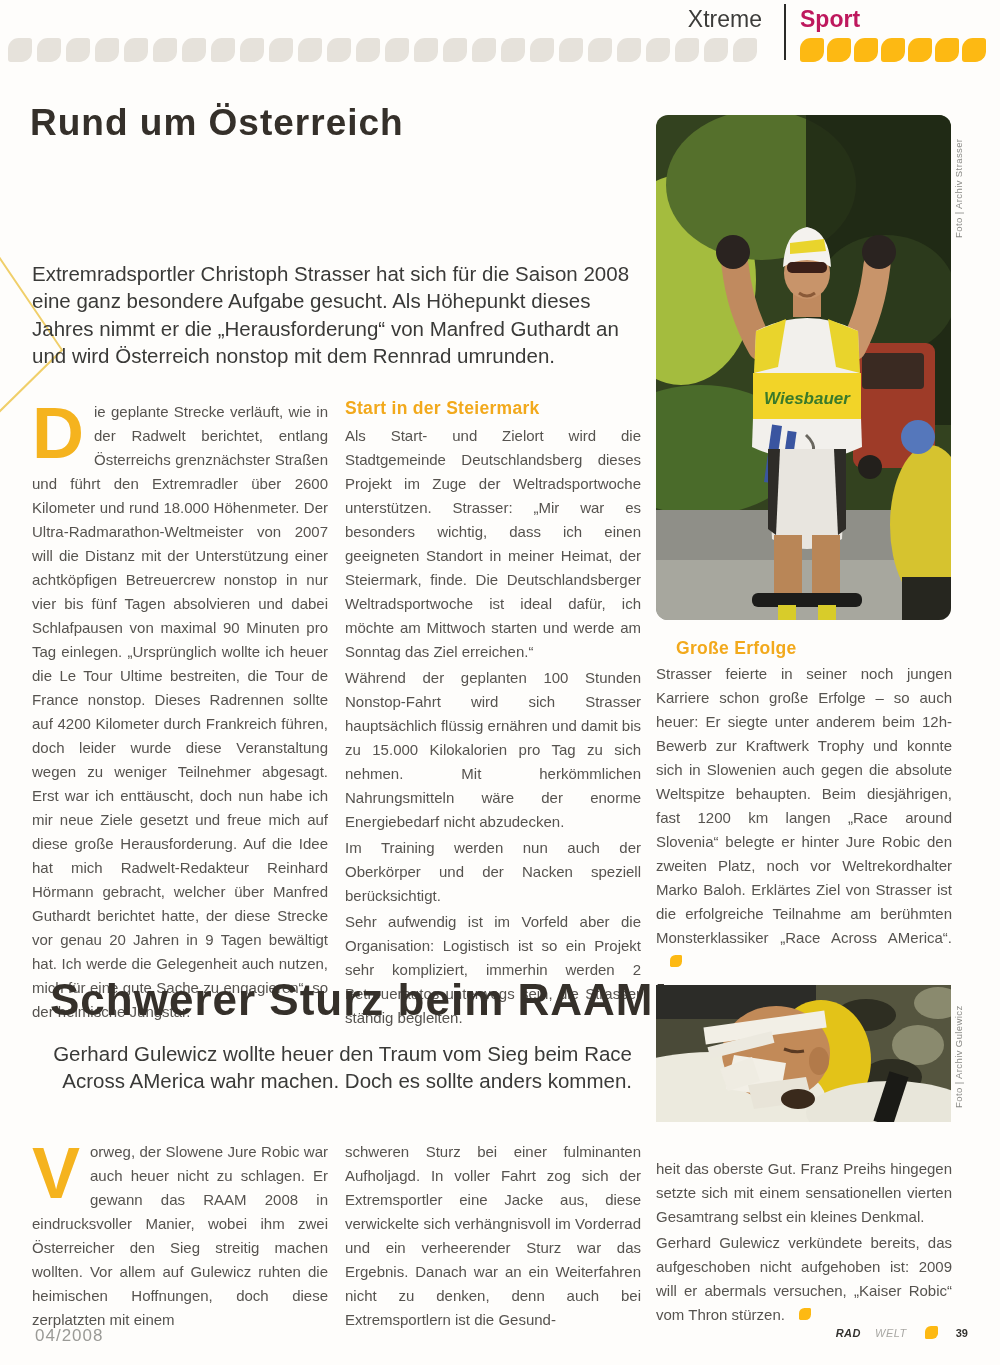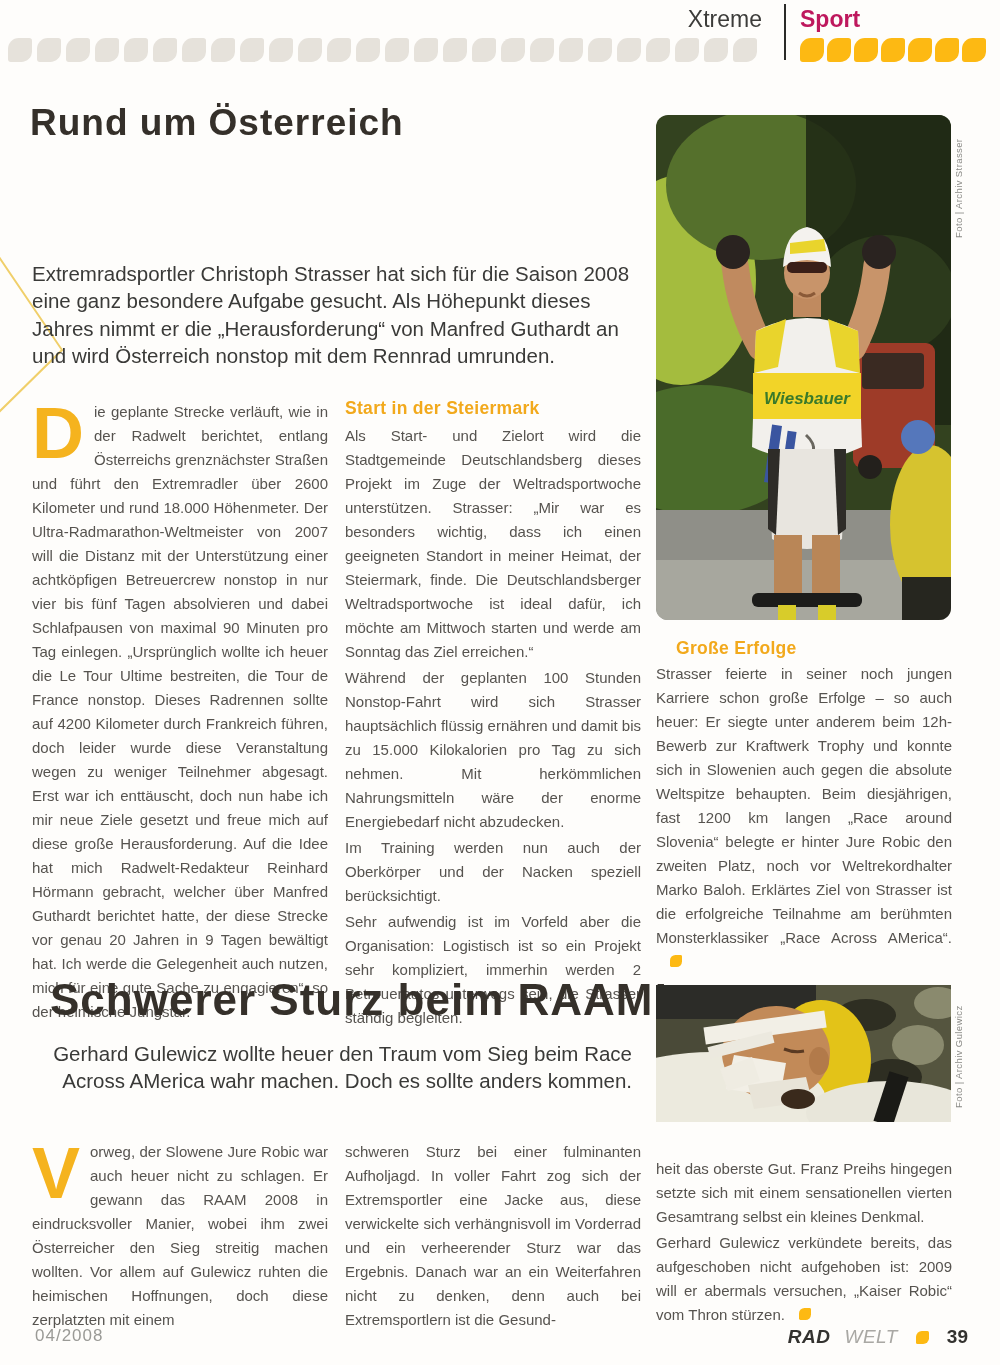--- a/index.html
+++ b/index.html
@@ -44,21 +44,21 @@
 
   
   .headline2{position:absolute;left:30px;top:975px;width:625px;font-size:44px;font-weight:bold;color:#35302a;letter-spacing:1px;margin-left:20px;}
   .subhead2{position:absolute;left:30px;top:1040px;width:602px;font-size:20.5px;line-height:1.32;color:#3a3a38;text-align:right;}
   .col1b{left:32px;top:1140px;height:195px;}
   .col2b{left:345px;top:1140px;height:195px;}
   .col3b{left:656px;top:1140px;height:195px;margin-top:17px;}
 
   
   .footer-issue{position:absolute;left:35px;top:1326px;font-size:17px;color:#9a9a96;letter-spacing:1px;}
-  .footer-brand{position:absolute;right:32px;top:1326px;display:flex;align-items:center;gap:18px;font-size:19px;font-style:italic;}
+  .footer-brand{position:absolute;right:32px;top:1326px;display:flex;align-items:center;gap:18px;font-size:11px;font-style:italic;}
   .brand-bold{font-weight:bold;color:#33322f;letter-spacing:.5px;}
   .brand-light{color:#a9a8a4;letter-spacing:.5px;margin-left:-4px;}
   .brand-sq{width:13px;height:13px;background:#fdb913;border-radius:45% 12% 45% 12%;}
   .brand-page{font-style:normal;font-weight:bold;color:#33322f;}
 </style>
 </head>
 <body>
 
 <div class="page">
 

